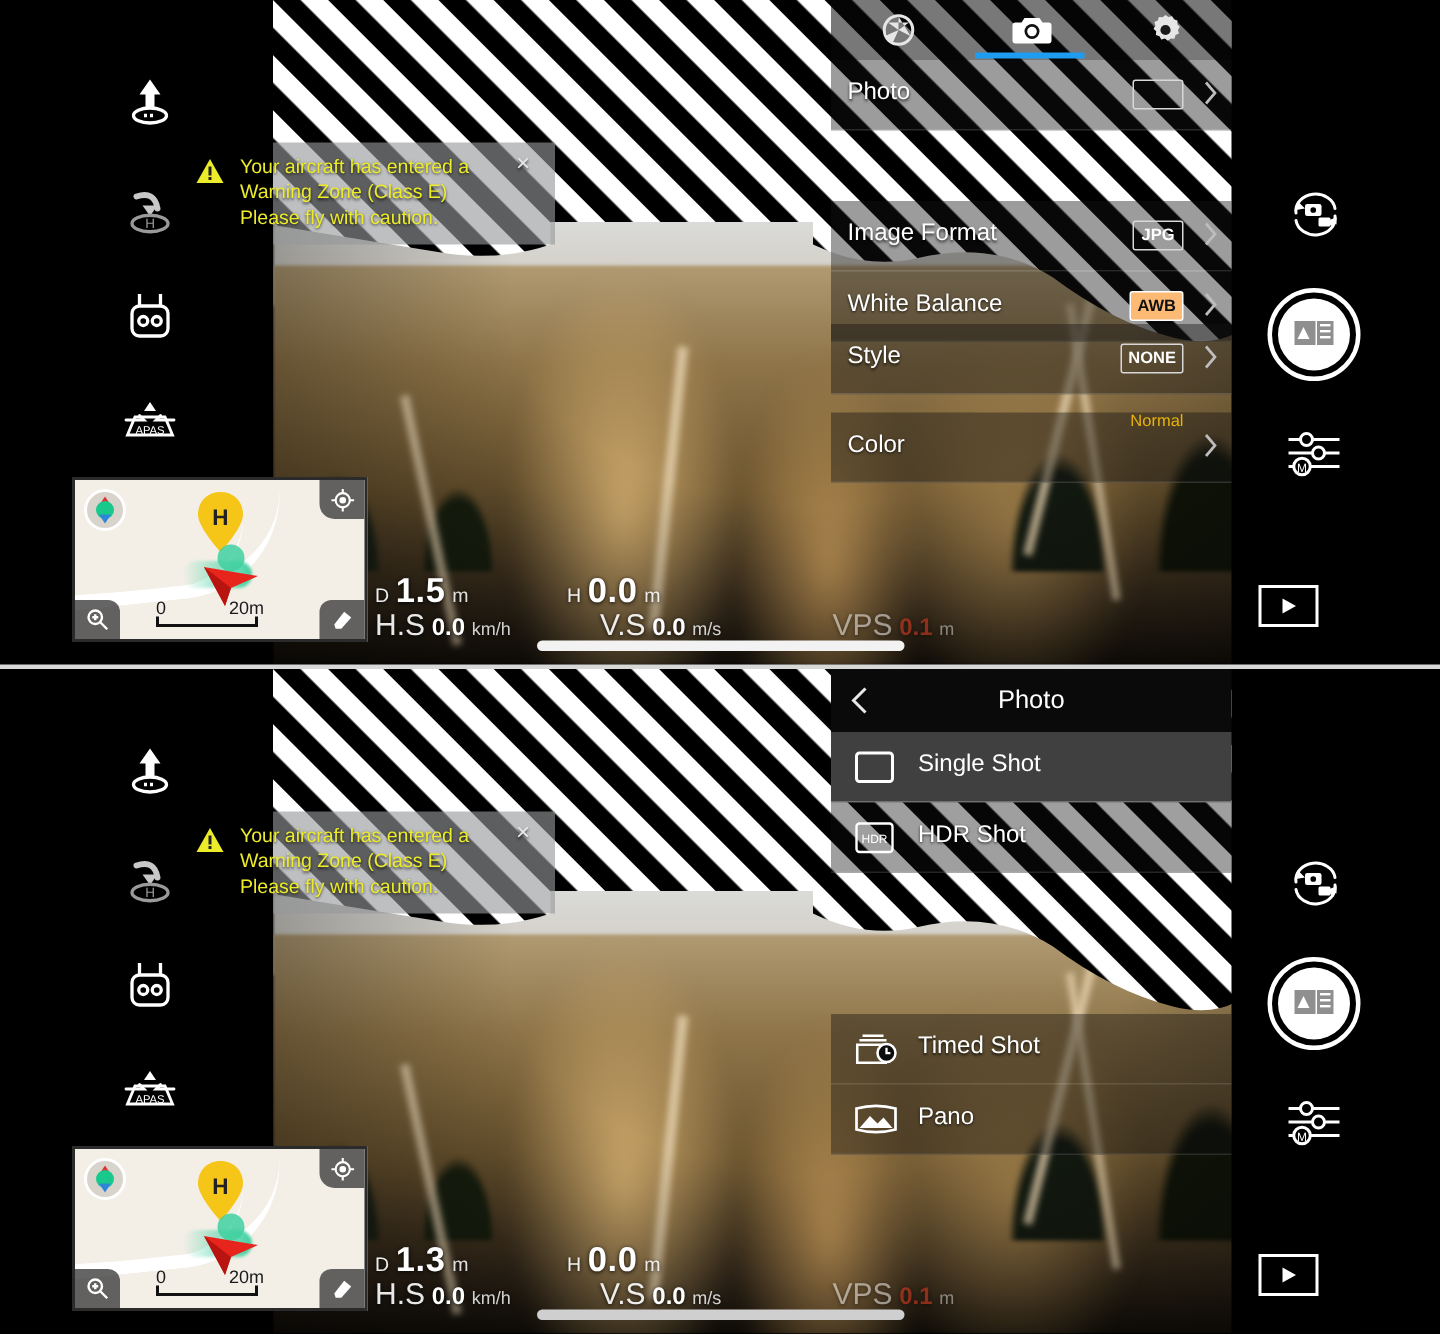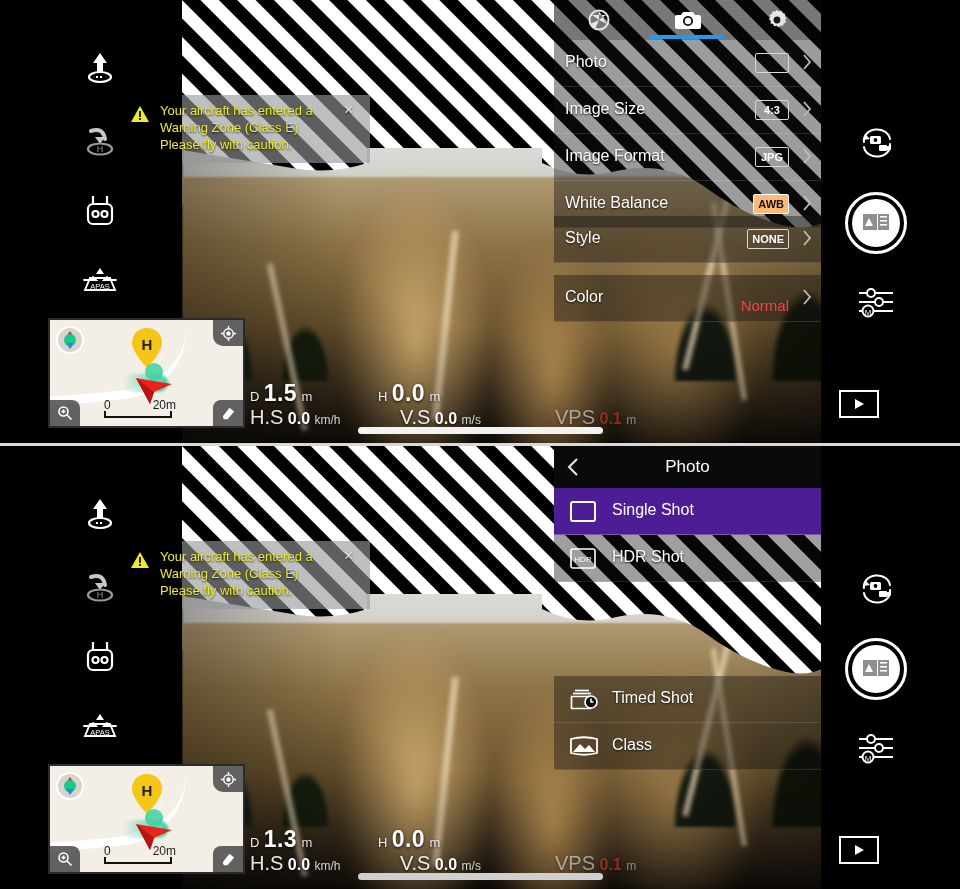--- a/index.html
+++ b/index.html
@@ -195,42 +195,42 @@
   }
   .crow .badge {
     position: absolute; right: 32px; top: 13px; min-width: 34px; height: 20px;
     border: 1px solid #d8d8d8; color: #fff; font-size: 11px; font-weight: 700;
     display: flex; align-items: center; justify-content: center; padding: 0 4px;
     border-radius: 2px;
   }
   .crow .badge.filled { background: #fdba74; color: #111; border-color: #fff; }
   .crow .badge.blank { min-width: 34px; }
   .crow .valtext {
-    position: absolute; right: 32px; top: 22px; color: #ef4444; font-size: 15px;
+    position: absolute; right: 32px; top: 0; color: #eab308; font-size: 11px;
   }
 
   
   .ppanel { position: absolute; left: 554px; top: 0; width: 267px; height: 330px; }
   .ppanel .phead {
     position: absolute; left: 0; top: 0; width: 267px; height: 42px;
     background: #0a0a0a;
   }
   .ppanel .back {
     position: absolute; left: 12px; top: 11px; width: 14px; height: 20px;
   }
   .ppanel .ptitle {
     position: absolute; left: 0; top: 11px; width: 267px; text-align: center;
     color: #fff; font-size: 17px;
   }
   .prow {
     position: absolute; left: 0; width: 267px; height: 47px;
     border-bottom: 1px solid rgba(255,255,255,.12);
     background: rgba(14,14,14,.40);
   }
-  .prow.sel { background: #4c1d95; border-bottom-color: rgba(255,255,255,.25); }
+  .prow.sel { background: #404040; border-bottom-color: rgba(255,255,255,.25); }
   .prow .pico {
     position: absolute; left: 16px; top: 13px; width: 26px; height: 21px;
   }
   .prow .plab {
     position: absolute; left: 58px; top: 13px; color: #fff; font-size: 16px;
     text-shadow: 0 1px 2px rgba(0,0,0,.8);
   }
   .prow.sel .plab { text-shadow: none; }
   svg { overflow: visible; }
 </style>
@@ -471,29 +471,20 @@
         <div class="crow" style="top:0;">
           <span class="lab">Photo</span>
           <span class="badge blank"></span>
           <span class="chev">
             <svg width="9" height="18" viewBox="0 0 9 18" fill="none" stroke="#bdbdbd" stroke-width="1.8">
                 <path d="M1 2 L7 9 L1 16"></path>
               </svg>
           </span>
         </div>
 
-        <div class="crow" style="top:47px;">
-          <span class="lab">Image Size</span>
-          <span class="badge">4:3</span>
-          <span class="chev">
-            <svg width="9" height="18" viewBox="0 0 9 18" fill="none" stroke="#bdbdbd" stroke-width="1.8">
-                <path d="M1 2 L7 9 L1 16"></path>
-              </svg>
-          </span>
-        </div>
 
         <div class="crow" style="top:94px;text-align:center;">
           <span class="lab">Image Format</span>
           <span class="badge">JPG</span>
           <span class="chev">
             <svg width="9" height="18" viewBox="0 0 9 18" fill="none" stroke="#bdbdbd" stroke-width="1.8">
                 <path d="M1 2 L7 9 L1 16"></path>
               </svg>
           </span>
         </div>
@@ -782,18 +773,18 @@
         <span class="plab">Timed Shot</span>
       </div>
 
       <div class="prow" style="top:277px;">
         <span class="pico">
           <svg width="28" height="20" viewBox="0 0 28 20" fill="none" stroke="#fff" stroke-width="1.8">
             <path d="M1 3 Q14 -0.5 27 3 L27 17 Q14 20.5 1 17 Z"></path>
             <path d="M3 16 L10 8 L15 13 L19 9 L25 16 Z" fill="#fff" stroke="none"></path>
           </svg>
         </span>
-        <span class="plab">Class</span>
+        <span class="plab">Pano</span>
       </div>
     </div>
   </div>
 
 </div>
 
 </body></html>

